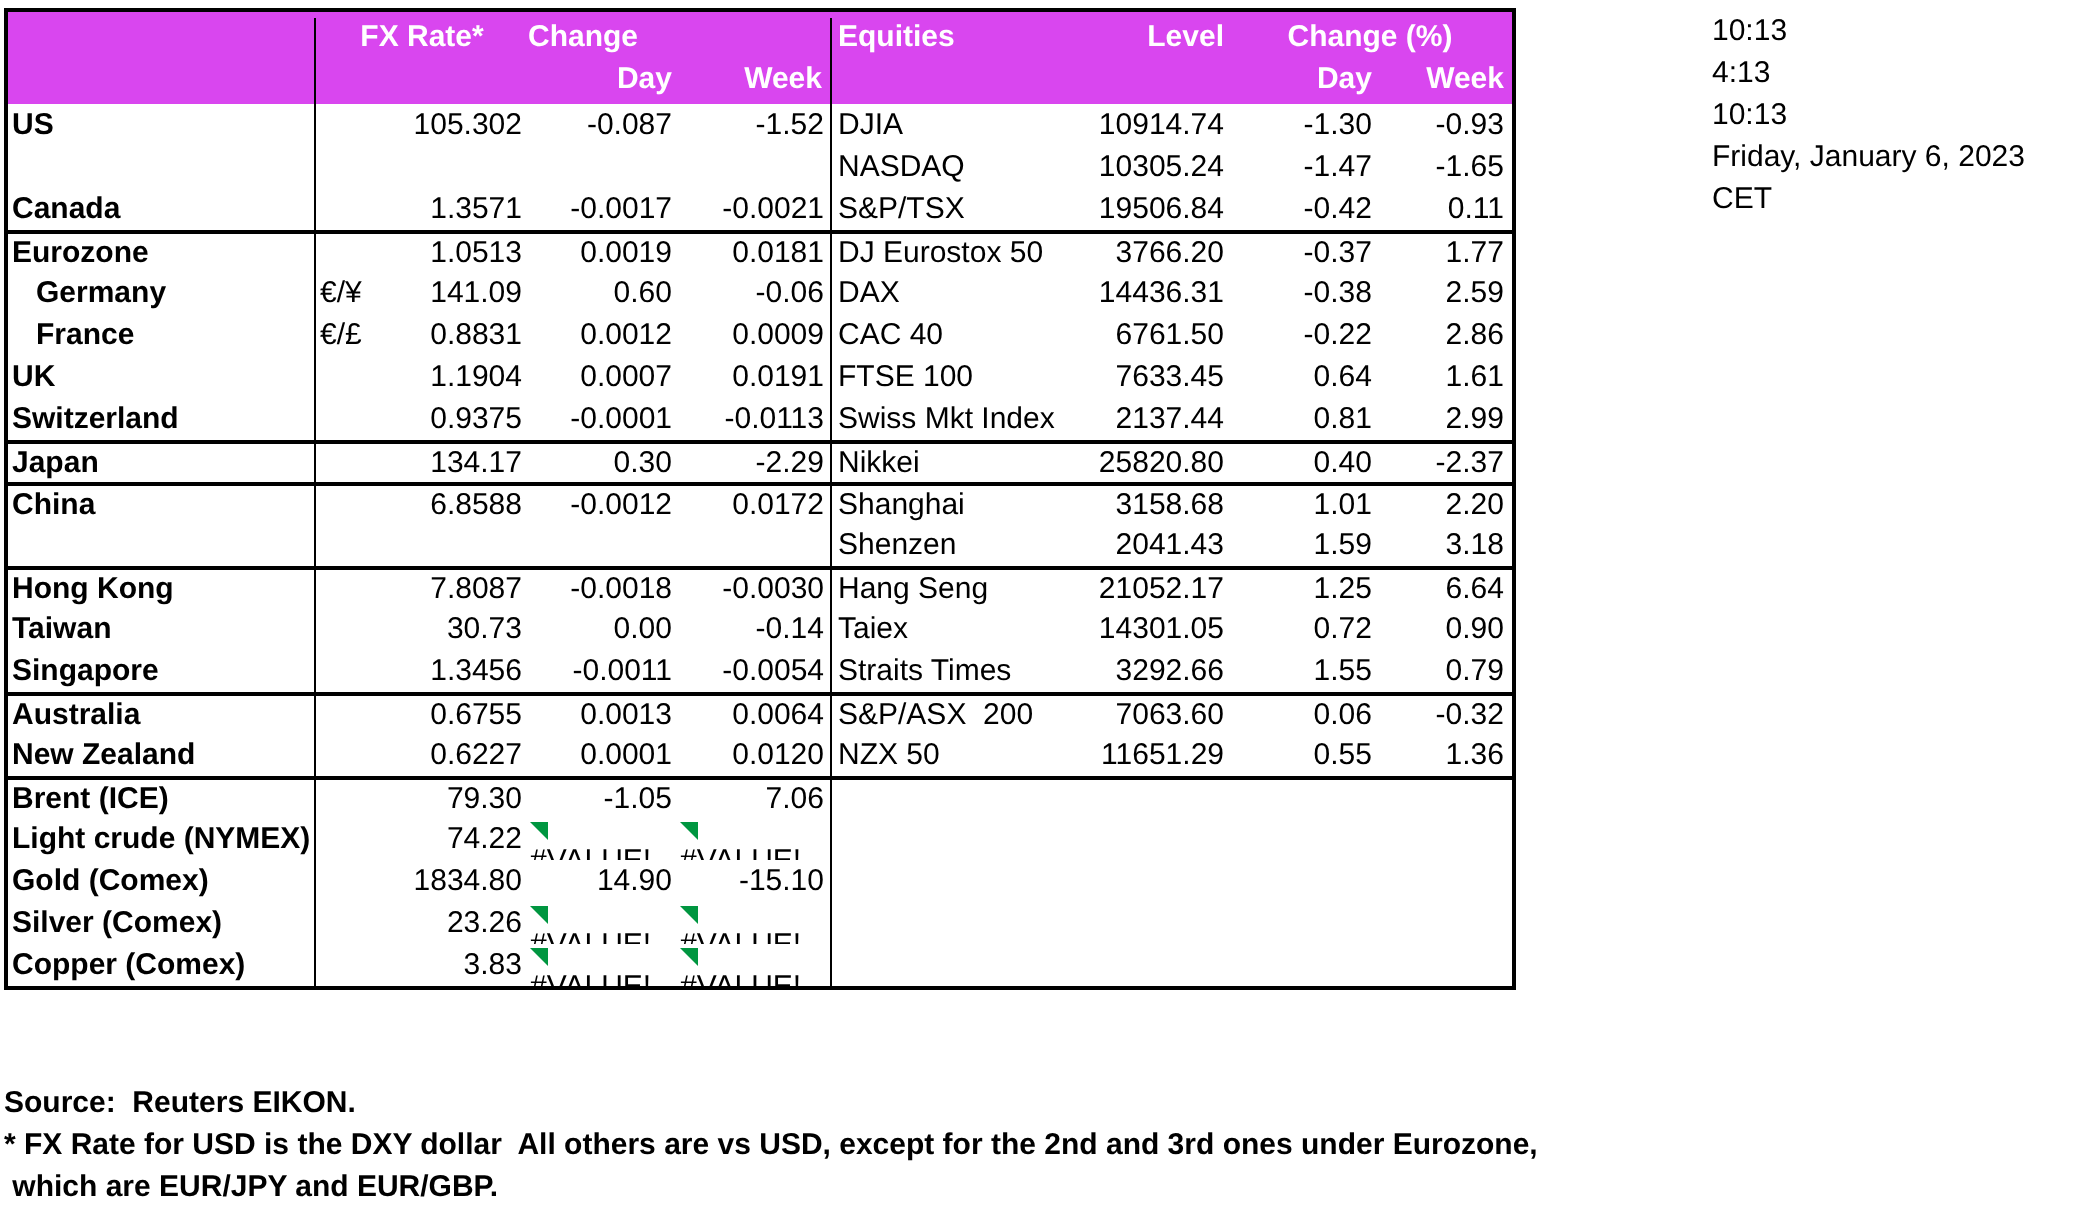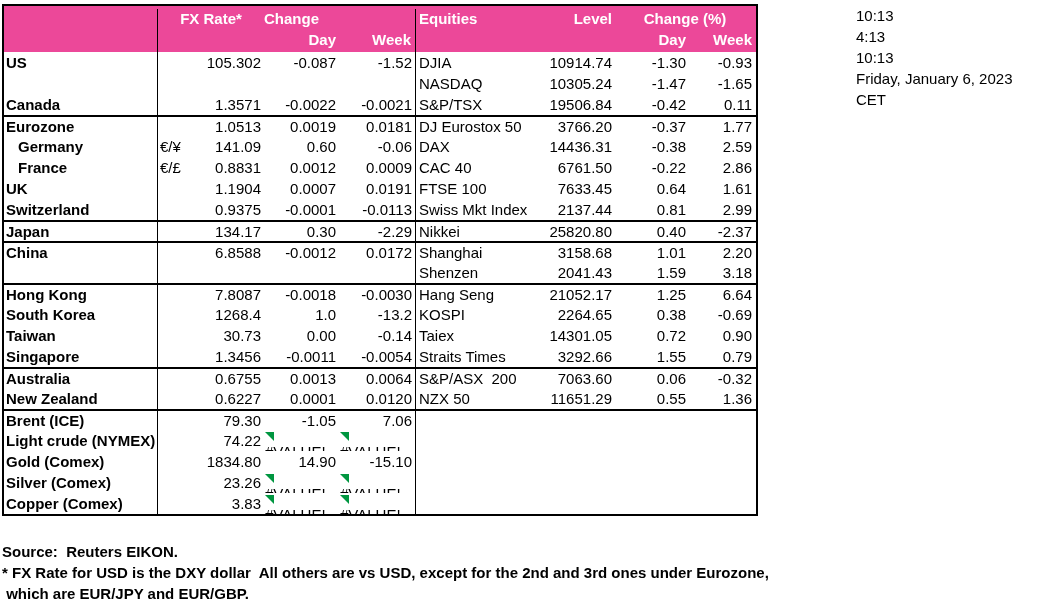--- a/index.html
+++ b/index.html
@@ -3,21 +3,21 @@
 <meta charset="utf-8">
 <style>
   * { margin:0; padding:0; box-sizing:border-box; }
   html,body { background:#fff; }
   body { width:1038px; height:604px; font-family:"Liberation Sans", sans-serif; color:#000; }
   .sheet { position:relative; width:1038px; height:604px; background:#fff; font-size:15px; }
 
   .tbl { position:absolute; left:2px; top:4px; width:756px; border:2px solid #000; background:#fff; }
 
   
-  .hrow { display:flex; background:#ec4899; color:#fff; font-weight:bold; }
+  .hrow { display:flex; background:#d946ef; color:#fff; font-weight:bold; }
   .h1 { height:24px; padding-top:3px; }
   .h2 { height:22px; }
   .hrow div { white-space:pre; line-height:19px; }
   .hc1   { width:154px; border-right:1px solid #000; }
   .hfx   { width:106px; text-align:center; }
   .hchg  { width:152px; text-align:left; border-right:1px solid #000; }
   .heq   { width:113px; padding-left:3px; }
   .hlevel{ width:86px;  text-align:right; padding-right:3px; }
   .hchg2 { width:140px; text-align:center; }
   .hsp1  { width:106px; }
@@ -97,21 +97,21 @@
           <div class="c week r"></div>
           <div class="c eqname">NASDAQ</div>
           <div class="c level r">10305.24</div>
           <div class="c eqday r">-1.47</div>
           <div class="c eqweek r">-1.65</div>
         </div>
         <div class="row">
           <div class="c name">Canada</div>
           <div class="c pair"></div>
           <div class="c rate r">1.3571</div>
-          <div class="c day r">-0.0022</div>
+          <div class="c day r">-0.0017</div>
           <div class="c week r">-0.0021</div>
           <div class="c eqname">S&amp;P/TSX</div>
           <div class="c level r">19506.84</div>
           <div class="c eqday r">-0.42</div>
           <div class="c eqweek r">0.11</div>
         </div>
         <div class="row sep">
           <div class="c name">Eurozone</div>
           <div class="c pair"></div>
           <div class="c rate r">1.0513</div>
@@ -204,31 +204,20 @@
           <div class="c pair"></div>
           <div class="c rate r">7.8087</div>
           <div class="c day r">-0.0018</div>
           <div class="c week r">-0.0030</div>
           <div class="c eqname">Hang Seng</div>
           <div class="c level r">21052.17</div>
           <div class="c eqday r">1.25</div>
           <div class="c eqweek r">6.64</div>
         </div>
         <div class="row">
-          <div class="c name">South Korea</div>
-          <div class="c pair"></div>
-          <div class="c rate r">1268.4</div>
-          <div class="c day r">1.0</div>
-          <div class="c week r">-13.2</div>
-          <div class="c eqname">KOSPI</div>
-          <div class="c level r">2264.65</div>
-          <div class="c eqday r">0.38</div>
-          <div class="c eqweek r">-0.69</div>
-        </div>
-        <div class="row">
           <div class="c name">Taiwan</div>
           <div class="c pair"></div>
           <div class="c rate r">30.73</div>
           <div class="c day r">0.00</div>
           <div class="c week r">-0.14</div>
           <div class="c eqname">Taiex</div>
           <div class="c level r">14301.05</div>
           <div class="c eqday r">0.72</div>
           <div class="c eqweek r">0.90</div>
         </div>

